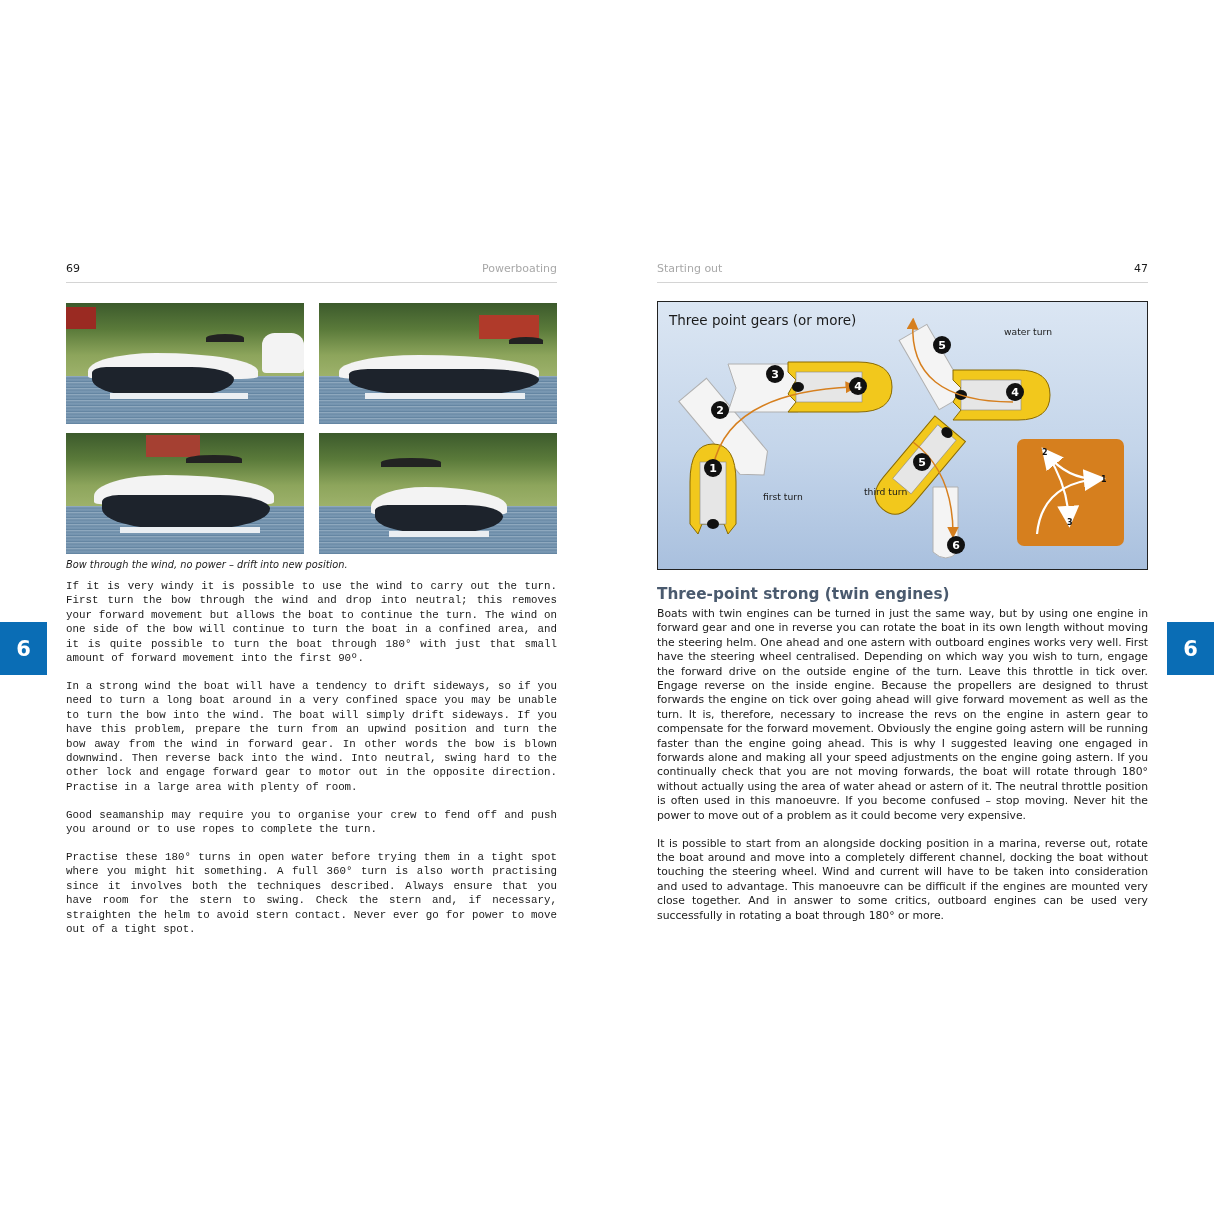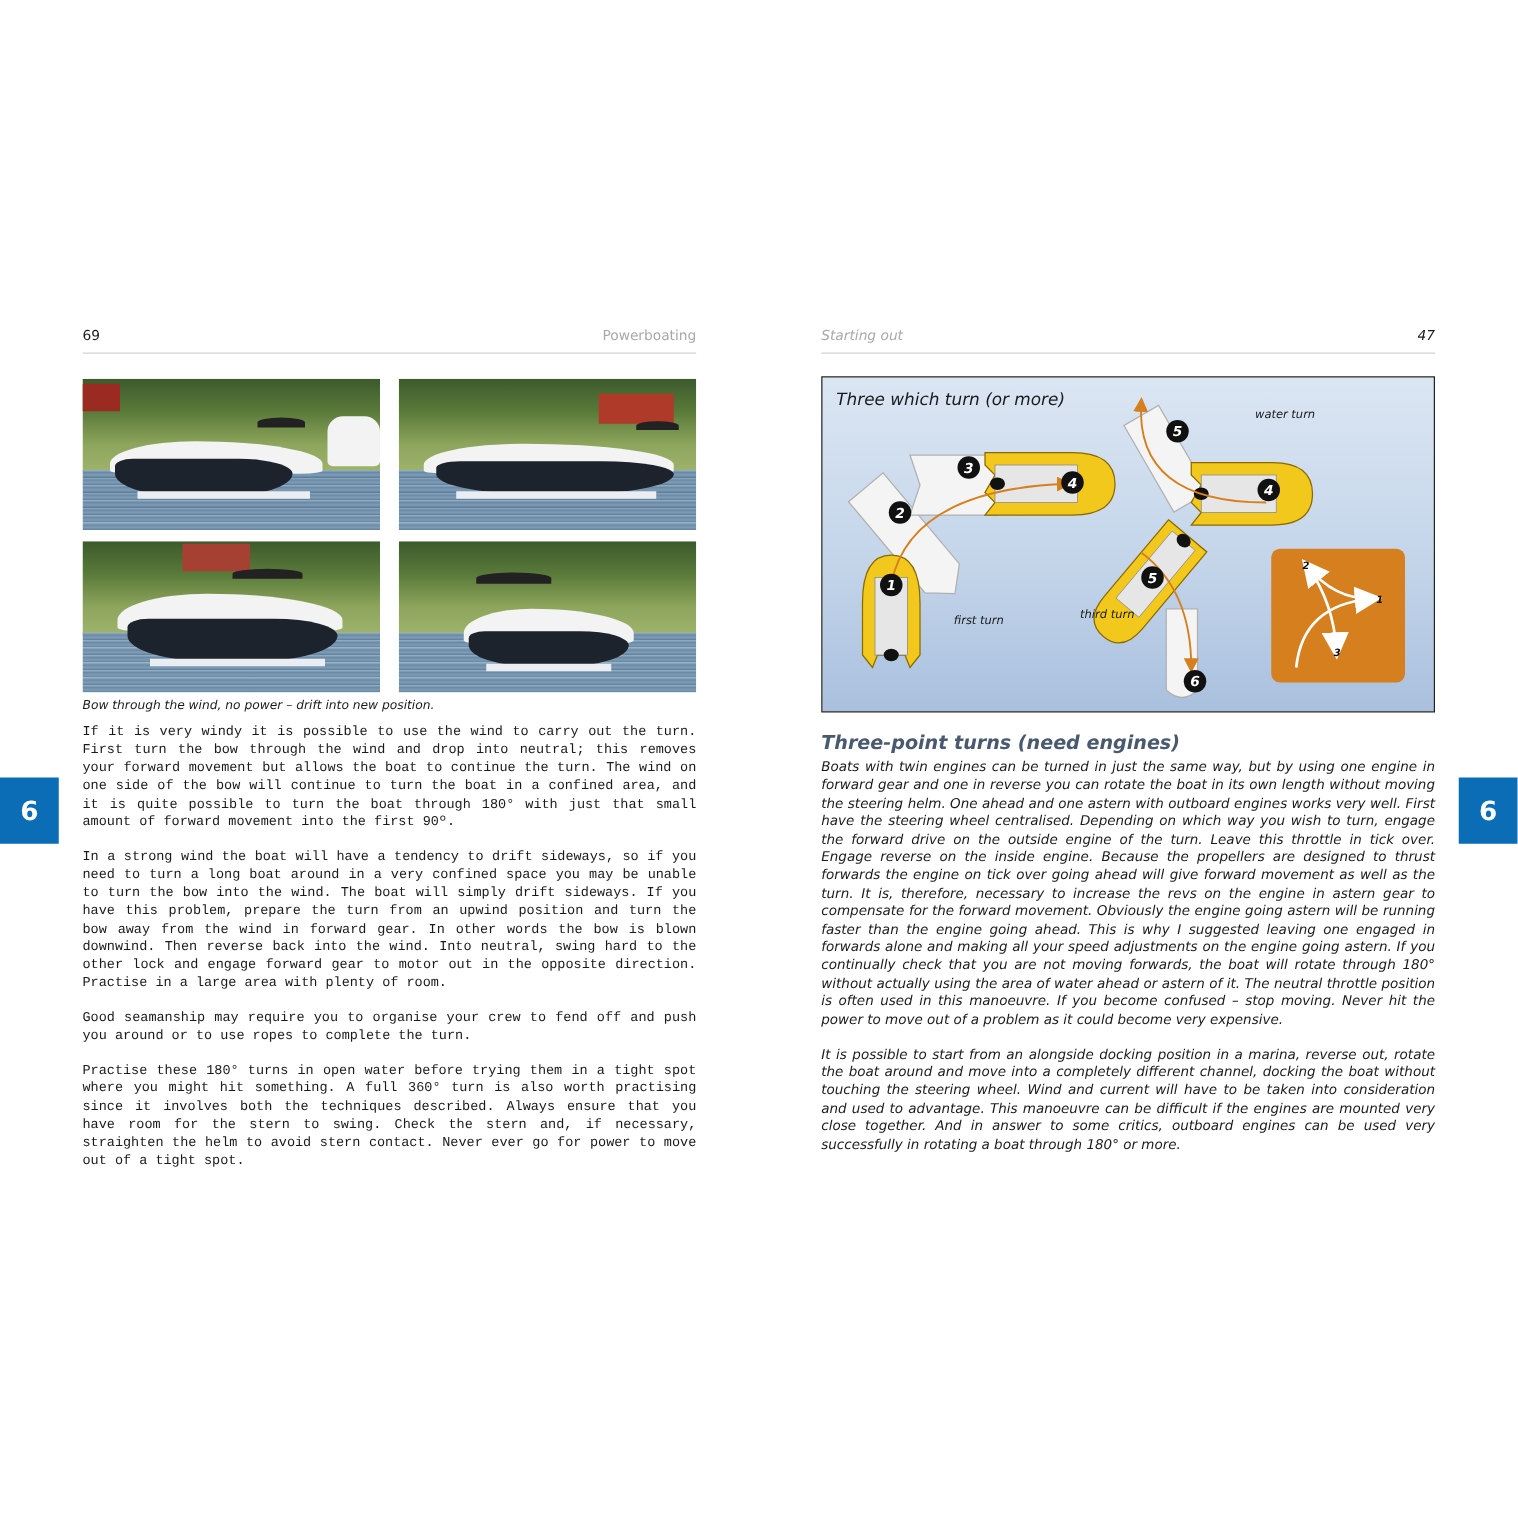--- a/index.html
+++ b/index.html
@@ -2,21 +2,21 @@
 <html><head>
 <meta charset="utf-8">
 <style>
   html, body { margin: 0; padding: 0; }
   body {
     width: 1214px; height: 1214px; background: #ffffff; position: relative;
     font-family: "DejaVu Sans", "Liberation Sans", sans-serif; color: #1a1a1a; overflow: hidden;
   }
   .page { position: absolute; top: 262px; }
   .page-left { left: 66px; width: 491px; }
-  .page-right { left: 657px; width: 491px; font-style: italic; }
+  .page-right { left: 657px; width: 491px; }
   .running-head {
     display: flex; justify-content: space-between; align-items: baseline;
     font-size: 11px; padding-bottom: 3px; border-bottom: 1.5px solid #d4d4d4; height: 17px;
   }
   .folio { color: #1a1a1a; }
   .section-title { color: #a8a8a8; }
   .photo-grid {
     display: grid; grid-template-columns: 238px 238px; column-gap: 15px; row-gap: 9px; margin-top: 20px;
   }
   .photo { width: 238px; height: 121px; position: relative; overflow: hidden; }
@@ -180,40 +180,40 @@
           <text x="284" y="47">5</text>
         <circle cx="357" cy="90" r="9" fill="#111"></circle>
           <text x="357" y="94">4</text>
         <circle cx="264" cy="160" r="9" fill="#111"></circle>
           <text x="264" y="164">5</text>
         <circle cx="298" cy="243" r="9" fill="#111"></circle>
           <text x="298" y="247">6</text>
       </g>
     </svg>
 
-    <div class="fig-title">Three which turn (or more)</div>
+    <div class="fig-title">Three point gears (or more)</div>
     <div class="fig-label" style="left:346px;top:24px;">water turn</div>
     <div class="fig-label" style="left:105px;top:142px;margin-top:47px;">first turn</div>
     <div class="fig-label" style="left:206px;top:184px;">third turn</div>
 
     <div class="legend-box">
       <svg width="107" height="107" viewBox="0 0 107 107">
         <path d="M20,95 Q25,45 80,40" fill="none" stroke="#fff" stroke-width="2.2" marker-end="url(#arrowW)"></path>
         <path d="M80,40 Q50,40 30,15" fill="none" stroke="#fff" stroke-width="2.2" marker-end="url(#arrowW)"></path>
         <path d="M30,15 Q50,45 52,80" fill="none" stroke="#fff" stroke-width="2.2" marker-end="url(#arrowW)"></path>
         <g font-family="DejaVu Sans, sans-serif" font-size="8" fill="#111" font-weight="bold">
           <text x="84" y="43">1</text>
           <text x="25" y="16">2</text>
           <text x="50" y="86">3</text>
         </g>
       </svg>
     </div>
   </div>
 
-  <h2 class="subhead">Three-point turns (need engines)</h2>
+  <h2 class="subhead">Three-point strong (twin engines)</h2>
 
   <div class="body-text">
     <p>Boats with twin engines can be turned in just the same way, but by using one engine in forward gear and one in reverse you can rotate the boat in its own length without moving the steering helm. One ahead and one astern with outboard engines works very well. First have the steering wheel centralised. Depending on which way you wish to turn, engage the forward drive on the outside engine of the turn. Leave this throttle in tick over. Engage reverse on the inside engine. Because the propellers are designed to thrust forwards the engine on tick over going ahead will give forward movement as well as the turn. It is, therefore, necessary to increase the revs on the engine in astern gear to compensate for the forward movement. Obviously the engine going astern will be running faster than the engine going ahead. This is why I suggested leaving one engaged in forwards alone and making all your speed adjustments on the engine going astern. If you continually check that you are not moving forwards, the boat will rotate through 180° without actually using the area of water ahead or astern of it. The neutral throttle position is often used in this manoeuvre. If you become confused – stop moving. Never hit the power to move out of a problem as it could become very expensive.</p>
     <p>It is possible to start from an alongside docking position in a marina, reverse out, rotate the boat around and move into a completely different channel, docking the boat without touching the steering wheel. Wind and current will have to be taken into consideration and used to advantage. This manoeuvre can be difficult if the engines are mounted very close together. And in answer to some critics, outboard engines can be used very successfully in rotating a boat through 180° or more.</p>
   </div>
 </div>
 
 <div class="chapter-tab tab-right">6</div>
 
 </body></html>

